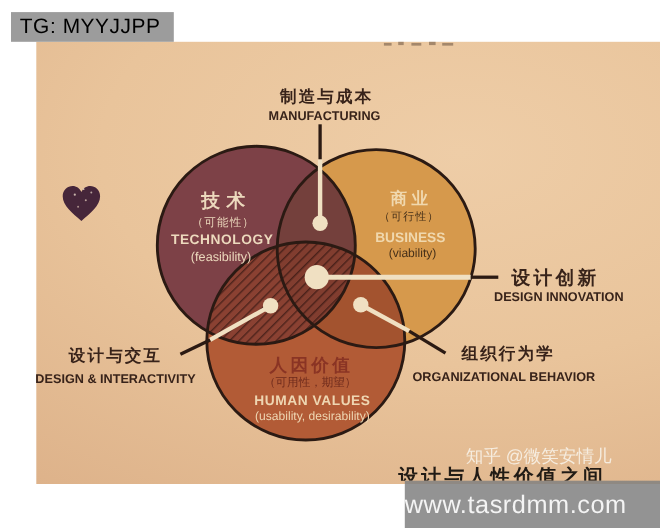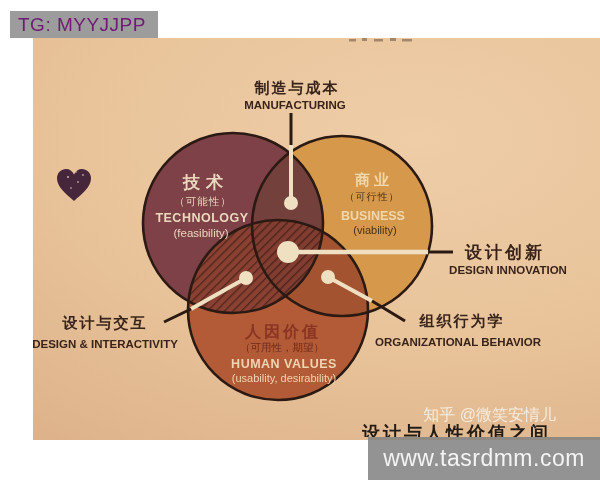--- a/index.html
+++ b/index.html
@@ -7,27 +7,27 @@
     width:600px;height:480px;position:relative;overflow:hidden;
     background:#ffffff;
     font-family:"Liberation Sans", sans-serif;
   }
   .photo{
     position:absolute;left:33px;top:38px;width:567px;height:402px;
     background:radial-gradient(120% 100% at 68% 25%, #eecda7 0%, #e9c49b 48%, #dcb088 100%);
   }
   .tg-badge{
     position:absolute;left:10px;top:11px;height:27px;min-width:130px;
-    background:#9c9c9c;color:#701a75;font-size:19px;line-height:27px;
+    background:#9c9c9c;color:#000000;font-size:19px;line-height:27px;
     padding:0 10px 0 8px;letter-spacing:0.5px;
   }
   .site-bar{
     position:absolute;left:368px;top:437px;width:232px;height:43px;
     background:rgba(128,128,128,0.85);
-    color:#f4f4f4;font-size:23px;line-height:43px;text-align:center;
+    color:#f4f4f4;font-size:23px;line-height:43px;
     letter-spacing:0.5px;
   }
   .clipped-caption{
     position:absolute;left:362px;top:424px;width:200px;height:13px;
     overflow:hidden;color:#000000;font-size:18px;font-weight:bold;
     letter-spacing:3px;line-height:19px;opacity:0.85;
   }
   svg{position:absolute;left:0;top:0;}
   svg text{font-family:"Liberation Sans", sans-serif;}
 </style>

